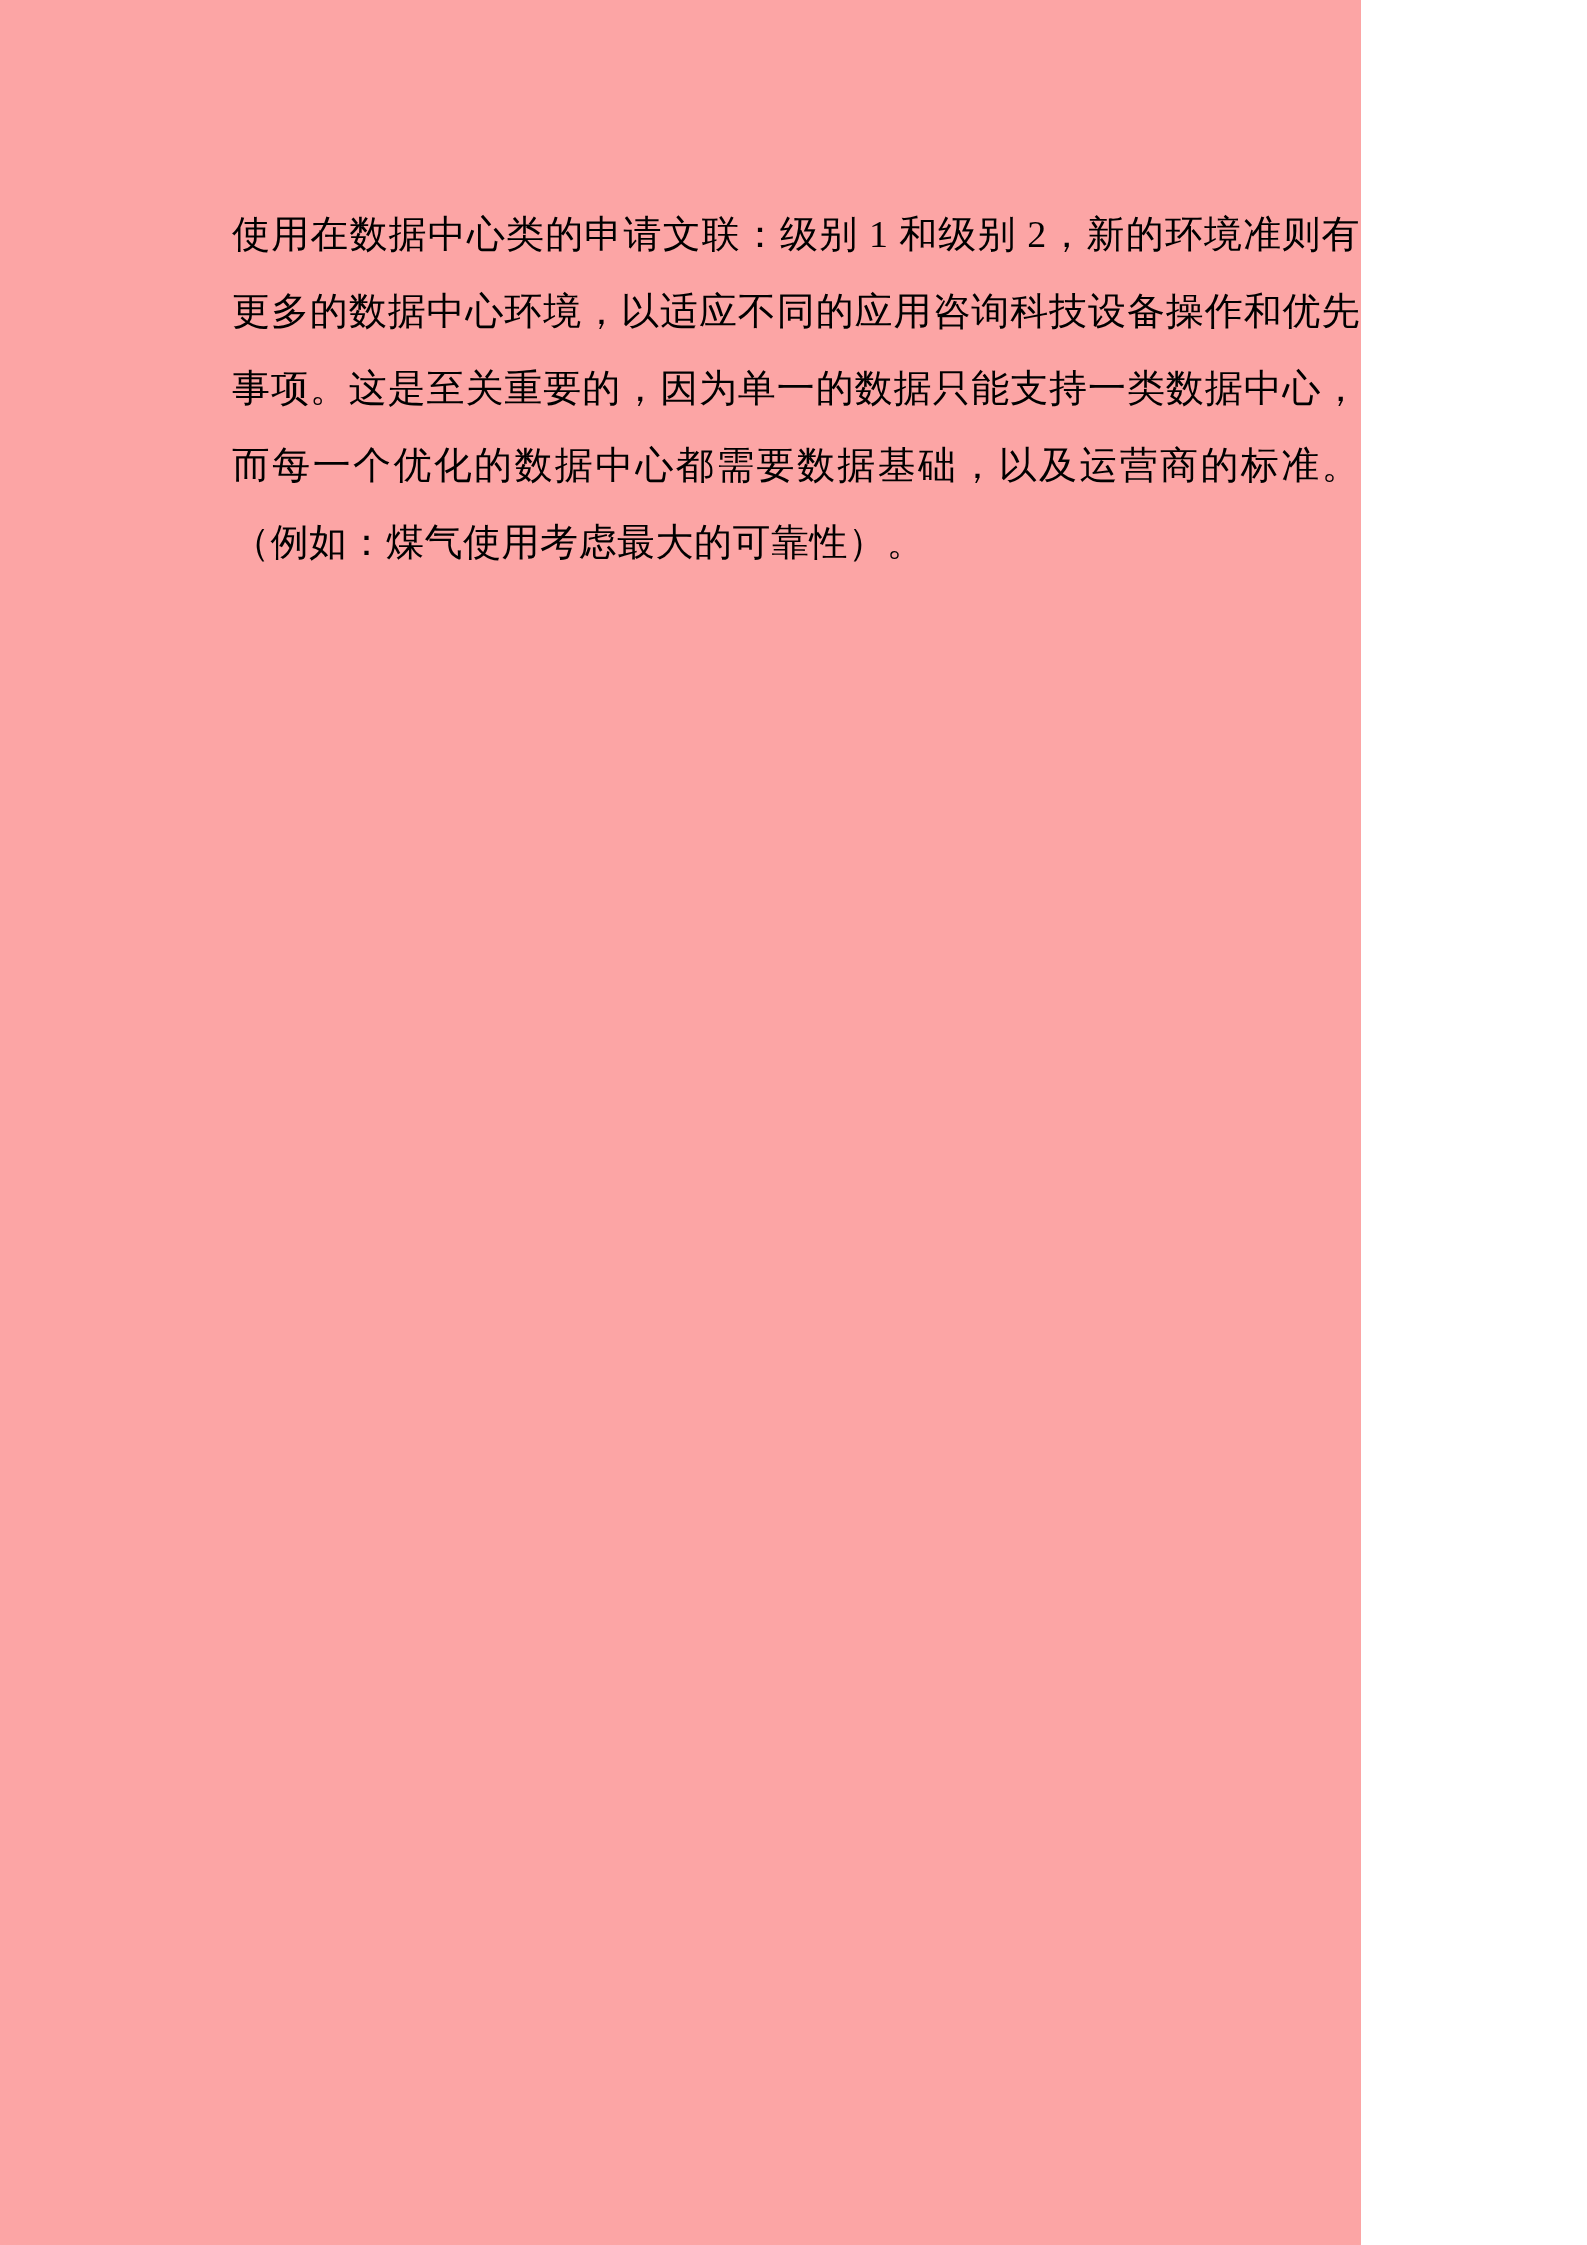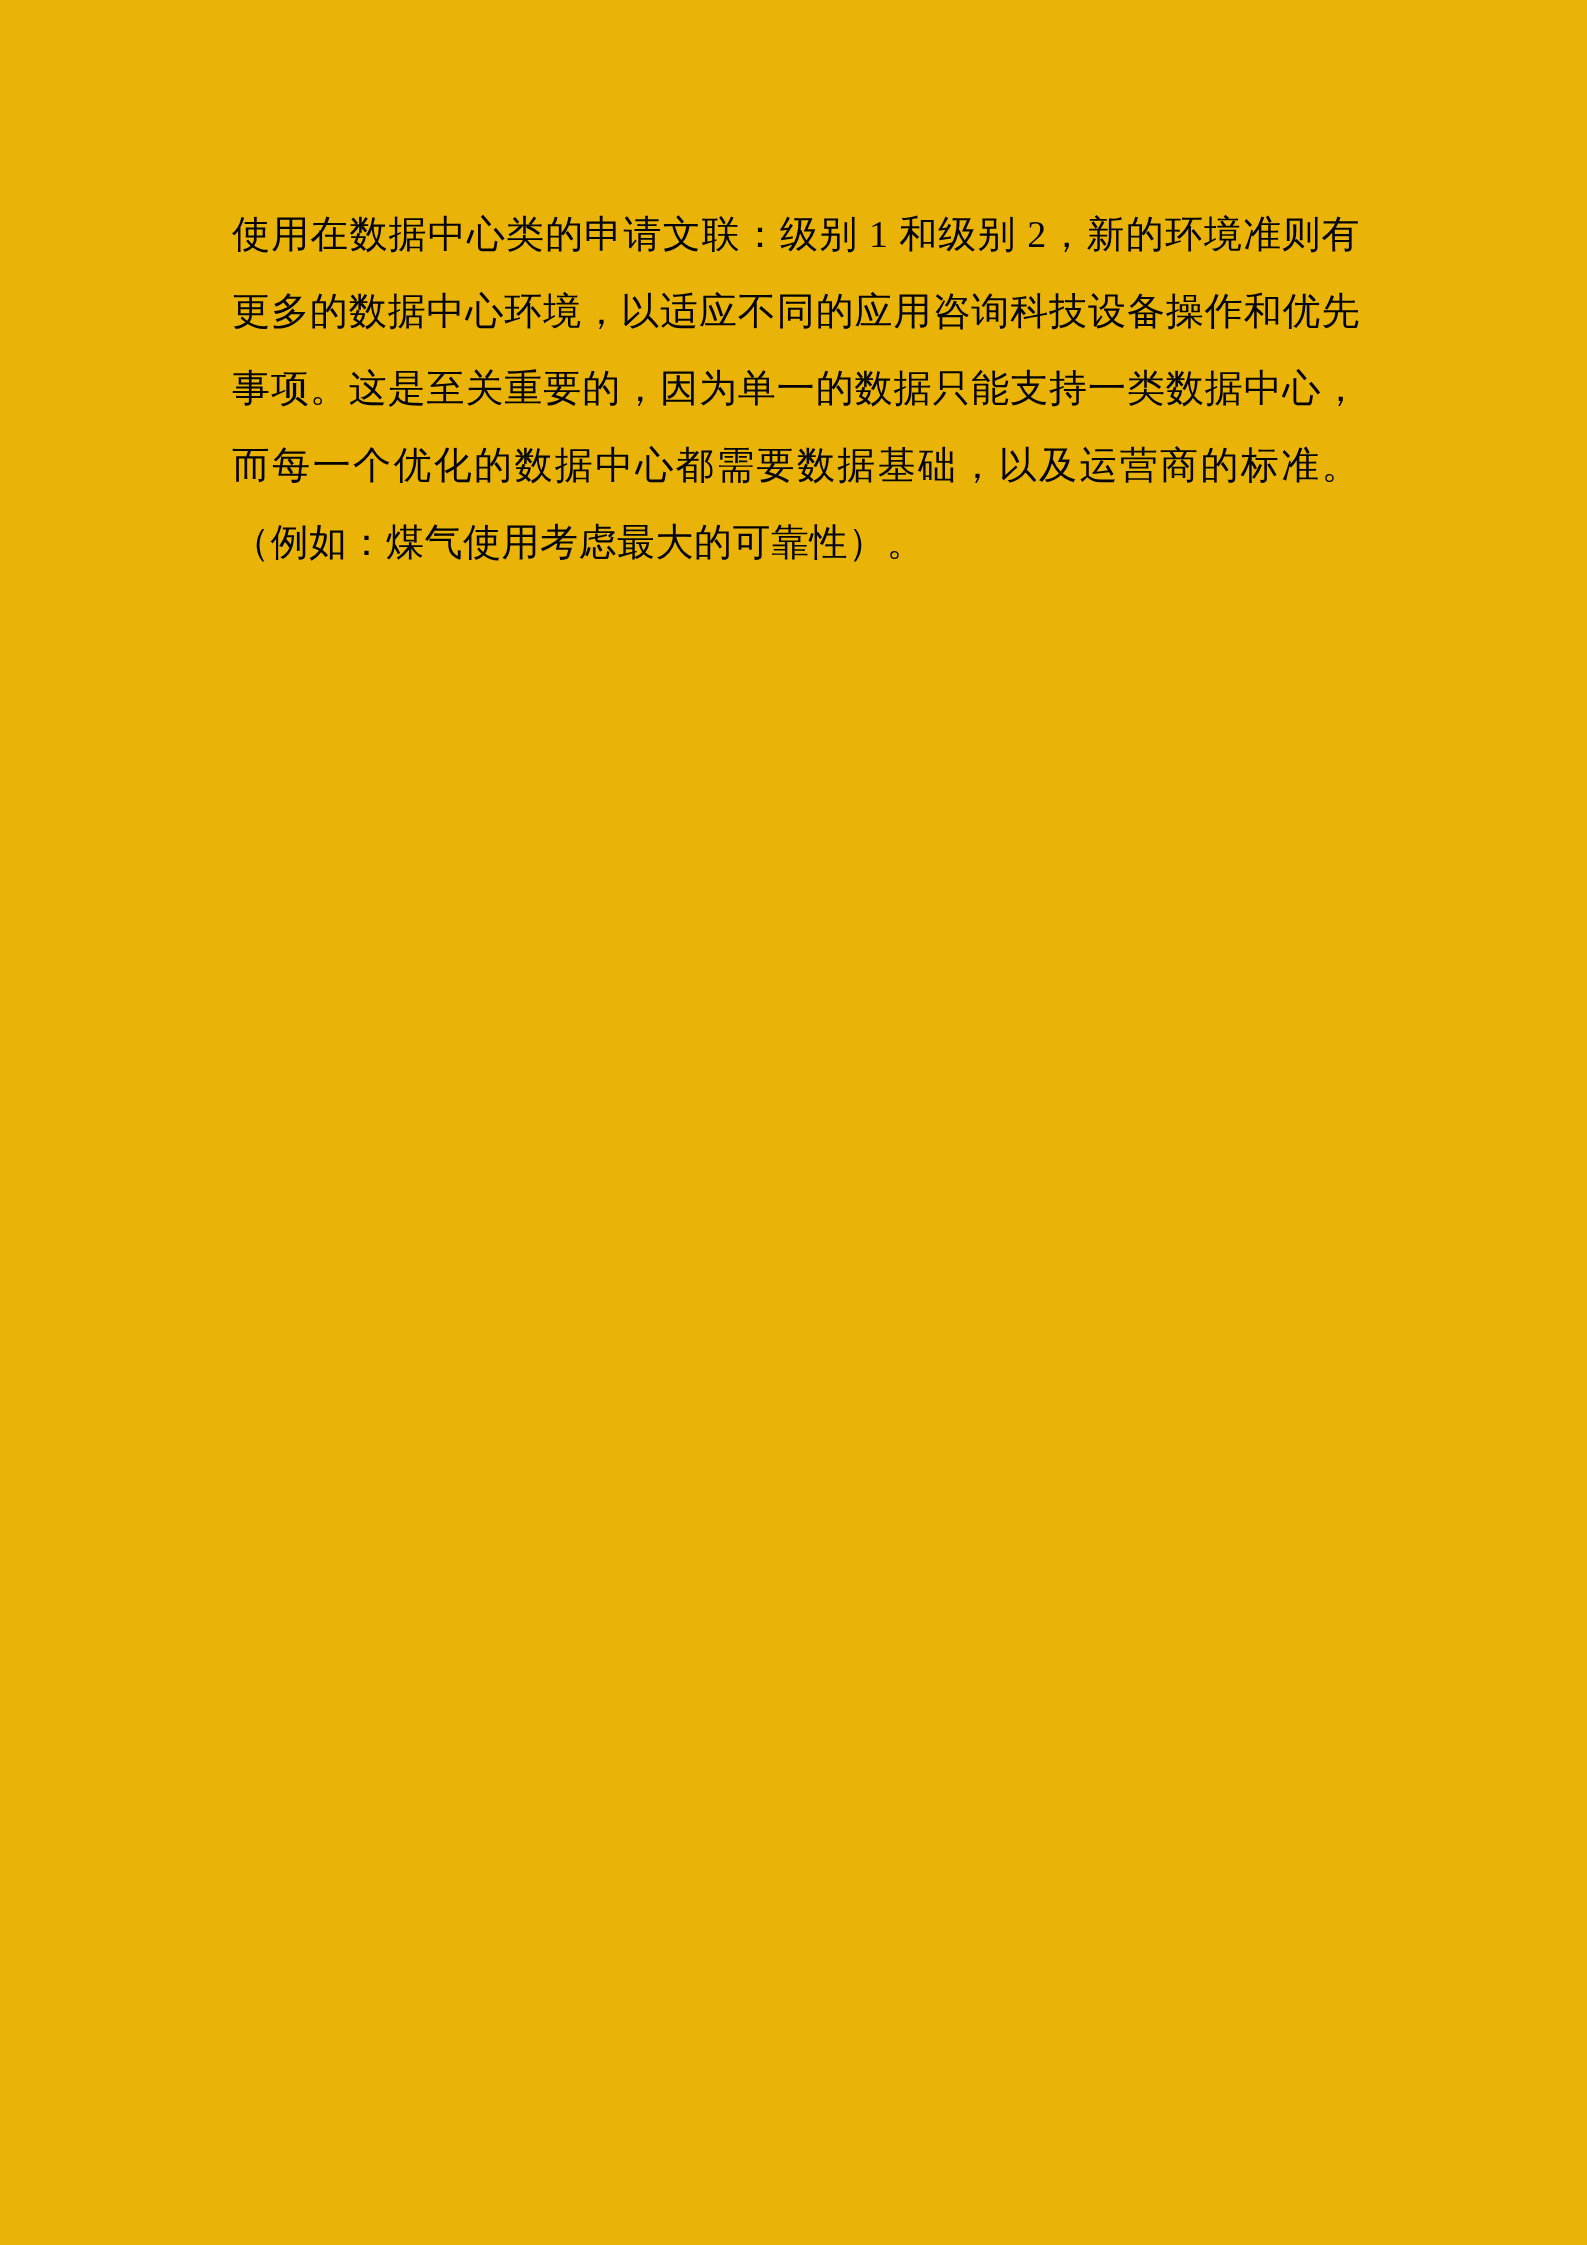--- a/index.html
+++ b/index.html
@@ -2,23 +2,23 @@
 <html><head>
 <meta charset="utf-8">
 <style>
   html, body {
     margin: 0;
     padding: 0;
     background: #ffffff;
   }
   .page {
     position: relative;
-    width: 1587px;
+    width: 1361px;
     height: 2245px;
-    background: #eab308;
+    background: #fca5a5;
     overflow: hidden;
     box-sizing: border-box;
   }
   .doc-body {
     position: absolute;
     left: 232px;
     top: 196px;
     width: 1128px;
   }
   .paragraph {

